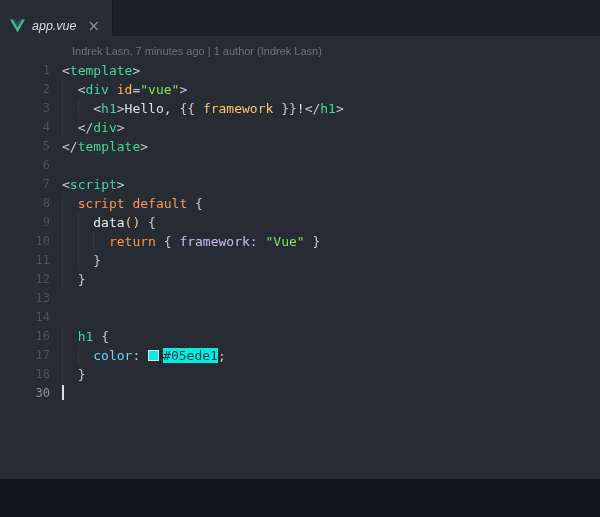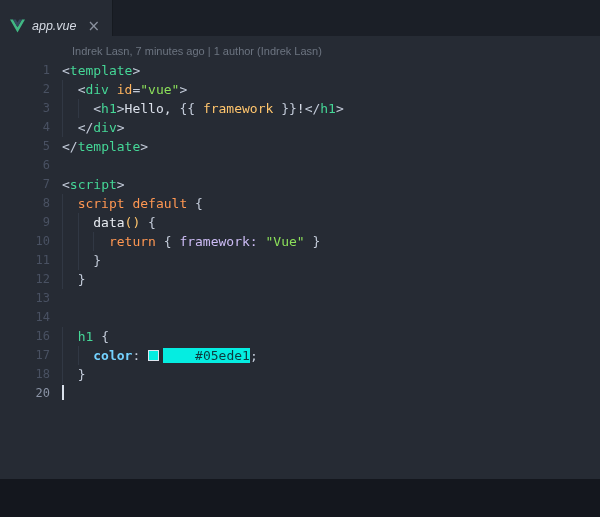--- a/index.html
+++ b/index.html
@@ -97,22 +97,22 @@
   
   .tok-tag{color:var(--c-tag);}
   .tok-punct{color:var(--c-punct);}
   .tok-attr{color:var(--c-attr);}
   .tok-string{color:var(--c-string);}
   .tok-keyword{color:var(--c-keyword);}
   .tok-text{color:var(--c-text);}
   .tok-prop{color:var(--c-prop);}
   .tok-func{color:var(--c-func);}
   .tok-var{color:var(--c-var);}
-  .tok-cssprop{color:var(--c-cssprop);font-weight:bold;}
-  .tok-hexval{background:var(--c-swatch);color:var(--c-hextext);padding-left:32px;}
+  .tok-cssprop{color:var(--c-cssprop);}
+  .tok-hexval{background:var(--c-swatch);color:var(--c-hextext);}
   
   .bottom-strip{
     flex:0 0 38px;height:38px;
     background:#14171e;
   }
 </style>
 </head>
 <body>
 
 <div class="window">
@@ -194,21 +194,21 @@
         </div>
         <div class="code-line">
           <span class="gutter">17</span>
           <span class="content"><span class="guide"></span><span class="guide"></span><span class="tok-cssprop">color</span><span class="tok-punct">:</span><span class="tok-text"> </span><span class="swatch"></span><span class="tok-hexval">#05ede1</span><span class="tok-punct">;</span></span>
         </div>
         <div class="code-line">
           <span class="gutter">18</span>
           <span class="content"><span class="guide"></span><span class="tok-punct">}</span></span>
         </div>
         <div class="code-line">
-          <span class="gutter active">20</span>
+          <span class="gutter active">30</span>
           <span class="content"><span class="cursor"></span></span>
         </div>
       </div>
   </div>
 
   <div class="bottom-strip"></div>
 
 </div>
 
 </body></html>

